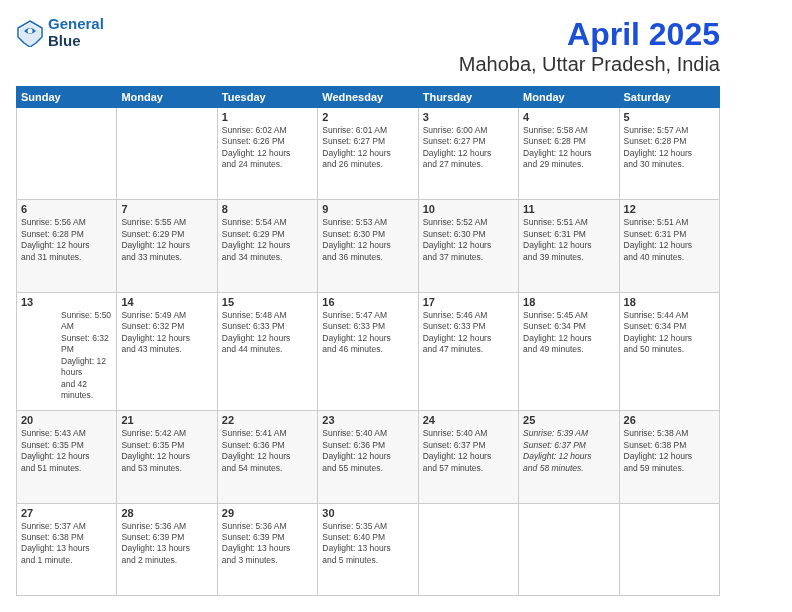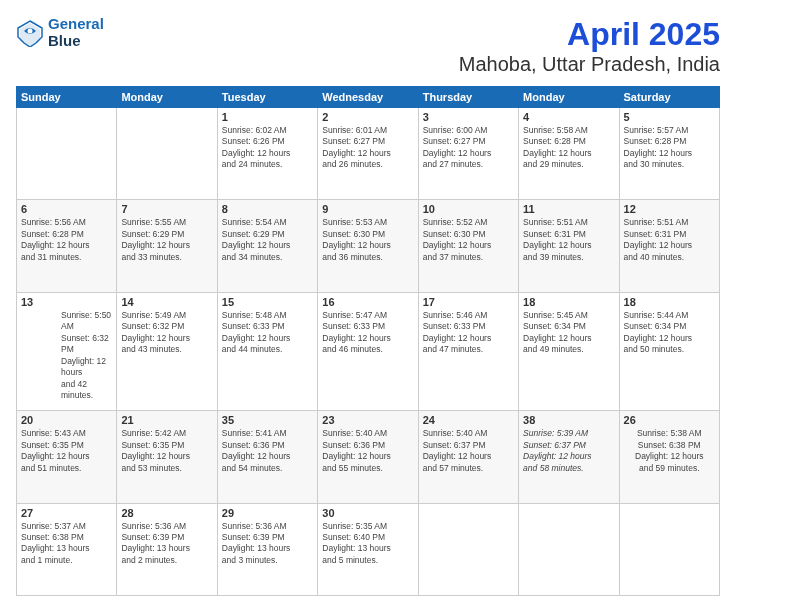--- a/index.html
+++ b/index.html
@@ -282,50 +282,50 @@
 and 51 minutes.</div>
           </td>
           <td>
             <span class="cell-date">21</span>
             <div class="cell-info" style="white-space: pre-line;">Sunrise: 5:42 AM
 Sunset: 6:35 PM
 Daylight: 12 hours
 and 53 minutes.</div>
           </td>
           <td>
-            <span class="cell-date">35</span>
+            <span class="cell-date">22</span>
             <div class="cell-info" style="white-space: pre-line;">Sunrise: 5:41 AM
 Sunset: 6:36 PM
 Daylight: 12 hours
 and 54 minutes.</div>
           </td>
           <td>
             <span class="cell-date">23</span>
             <div class="cell-info" style="white-space: pre-line;">Sunrise: 5:40 AM
 Sunset: 6:36 PM
 Daylight: 12 hours
 and 55 minutes.</div>
           </td>
           <td>
             <span class="cell-date">24</span>
             <div class="cell-info" style="white-space: pre-line;">Sunrise: 5:40 AM
 Sunset: 6:37 PM
 Daylight: 12 hours
 and 57 minutes.</div>
           </td>
           <td>
-            <span class="cell-date">38</span>
+            <span class="cell-date">25</span>
             <div class="cell-info" style="white-space: pre-line; font-style: italic;">Sunrise: 5:39 AM
 Sunset: 6:37 PM
 Daylight: 12 hours
 and 58 minutes.</div>
           </td>
           <td>
             <span class="cell-date">26</span>
-            <div class="cell-info" style="white-space: pre-line; text-align: center;">Sunrise: 5:38 AM
+            <div class="cell-info" style="white-space: pre-line;">Sunrise: 5:38 AM
 Sunset: 6:38 PM
 Daylight: 12 hours
 and 59 minutes.</div>
           </td>
         </tr>
         <tr>
           <td>
             <span class="cell-date">27</span>
             <div class="cell-info" style="white-space: pre-line;">Sunrise: 5:37 AM
 Sunset: 6:38 PM

